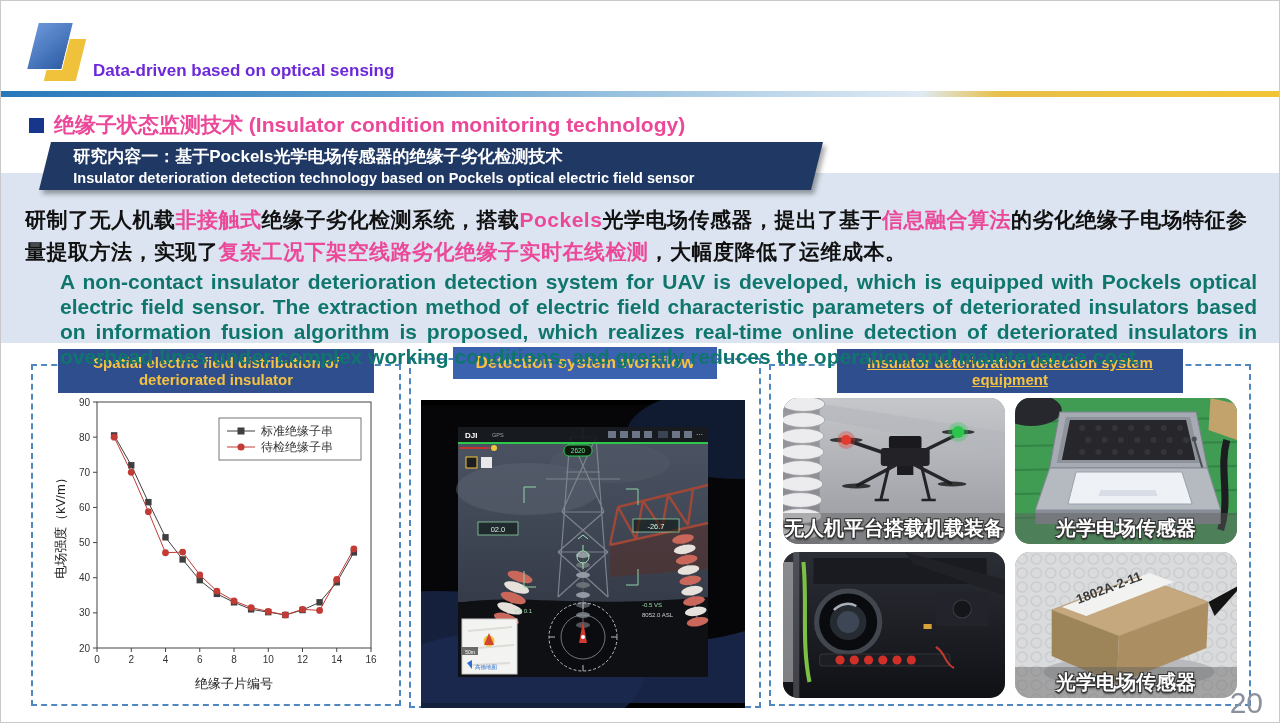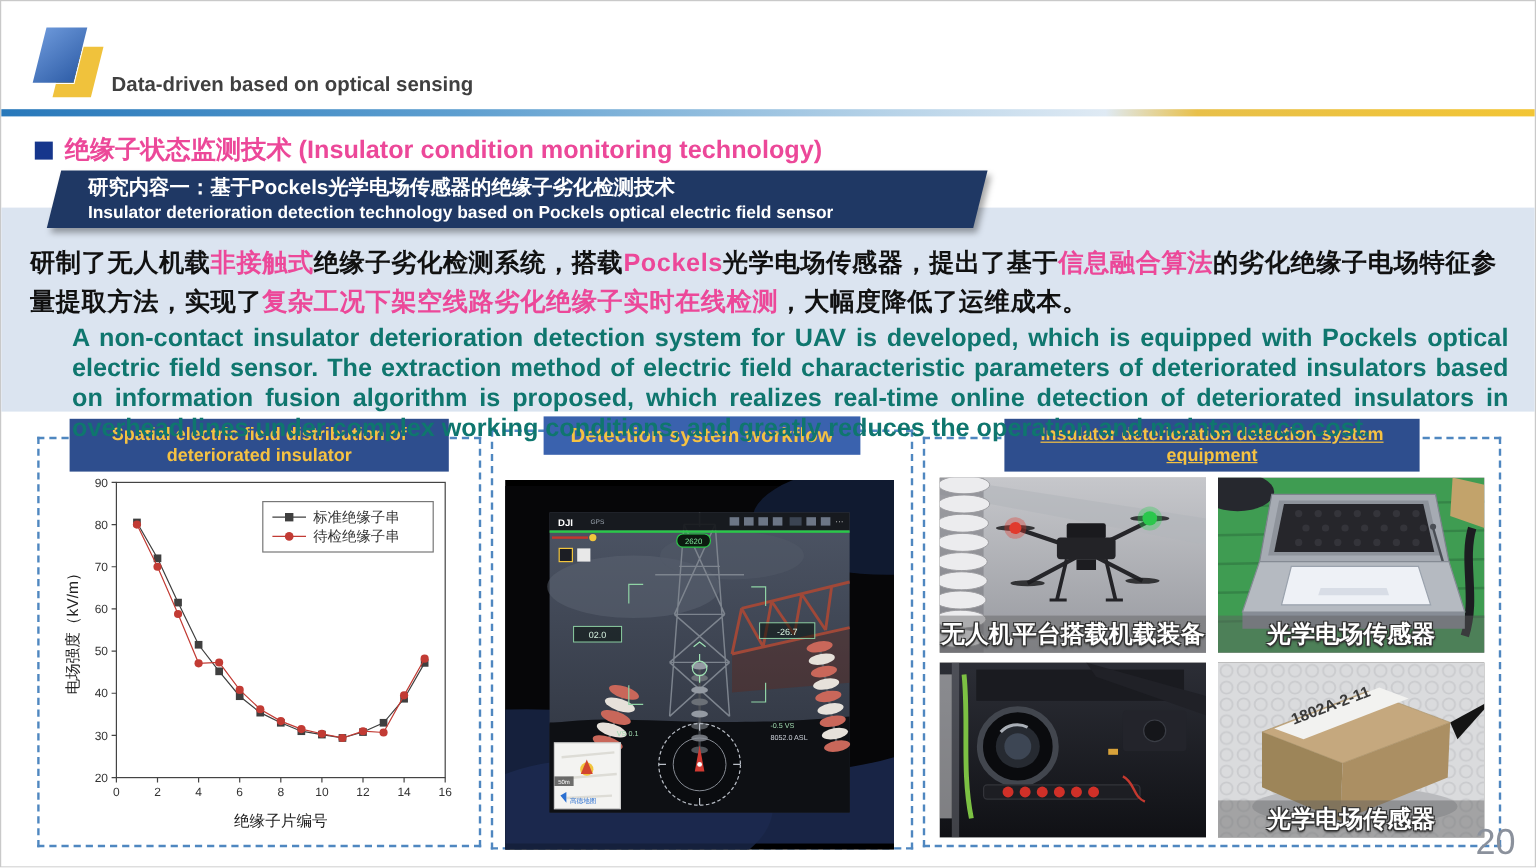--- a/index.html
+++ b/index.html
@@ -4,21 +4,21 @@
 <style>
   html,body{margin:0;padding:0;background:#fff;}
   .slide{position:relative;width:1280px;height:723px;background:#fff;border:1px solid #c9c9c9;
          box-sizing:border-box;font-family:"Liberation Sans","DejaVu Sans",sans-serif;overflow:hidden;}
   
   .logo{position:absolute;left:30px;top:22px;width:64px;height:64px;}
   .logo .ly{position:absolute;left:18px;top:16px;width:32px;height:42px;background:#f0c23c;transform:skewX(-14deg);}
   .logo .lb{position:absolute;left:2px;top:0;width:34px;height:46px;background:linear-gradient(135deg,#6a96d8,#2f5ea8);
             transform:skewX(-14deg);box-shadow:1px 1px 0 #fff;}
   .h1{position:absolute;left:90px;top:20px;font-size:31px;font-weight:bold;color:#141414;letter-spacing:1px;}
-  .h2{position:absolute;left:92px;top:60px;font-size:17px;font-weight:bold;color:#404040;}
+  .h2{position:absolute;left:92px;top:60px;font-size:17px;font-weight:bold;color:#6d28d9;}
   .rule{position:absolute;left:0;top:90px;width:100%;height:6px;
         background:linear-gradient(90deg,#2878ba 0%,#5e9fd0 30%,#b7d3e8 58%,#dfeaf4 72%,#e8c04a 78%,#f2c535 100%);}
   
   .section-row{position:absolute;left:28px;top:110px;display:flex;align-items:center;gap:10px;}
   .bullet{width:15px;height:15px;background:#16368c;}
   .section-title{font-size:21px;font-weight:bold;color:#ec4899;}
   .band{position:absolute;left:0;top:172px;width:100%;height:170px;background:#dbe4f0;}
   .banner{position:absolute;left:44px;top:141px;width:772px;height:48px;background:#1f3864;
           transform:skewX(-14deg);box-shadow:4px 4px 5px rgba(0,0,0,.35);z-index:2;}
   .banner-inner{transform:skewX(14deg);padding:3px 0 0 28px;color:#fff;}
@@ -38,21 +38,21 @@
   .phead{position:absolute;top:-17px;left:50%;transform:translateX(-50%);background:#2e4e8e;color:#f5c242;
          font-weight:bold;text-align:center;padding:5px 8px;line-height:17px;font-size:15px;z-index:2;}
   .p1 .phead{width:300px;}
   .p2 .phead{width:248px;font-size:17px;line-height:22px;top:-13px;background:#3a62ae;}
   .p3 .phead{width:330px;text-decoration:underline;}
   .chart-wrap{position:absolute;left:50%;top:28px;transform:translateX(-50%);}
   .video{position:absolute;left:10px;top:40px;width:324px;height:308px;background:#000;}
   .video svg{display:block;width:100%;height:100%;}
   .grid{position:absolute;left:12px;right:12px;top:32px;bottom:6px;display:grid;
         grid-template-columns:1fr 1fr;grid-template-rows:1fr 1fr;gap:8px 10px;}
-  .photo{position:relative;overflow:hidden;background:#888;}
+  .photo{position:relative;overflow:hidden;background:#888;border-radius:15px;}
   .photo svg{display:block;width:100%;height:100%;}
   .cap{position:absolute;left:0;right:0;bottom:0;background:rgba(95,95,95,.45);color:#fff;font-size:20px;
        font-weight:bold;text-align:center;padding:2px 0;
        text-shadow:-1px -1px 0 #333,1px -1px 0 #333,-1px 1px 0 #333,1px 1px 0 #333,0 2px 2px #222;}
   .pagenum{position:absolute;right:16px;bottom:2px;font-size:30px;color:#8b919c;}
   svg text{font-family:"Liberation Sans","DejaVu Sans",sans-serif;}
 </style>
 </head>
 <body>
 

